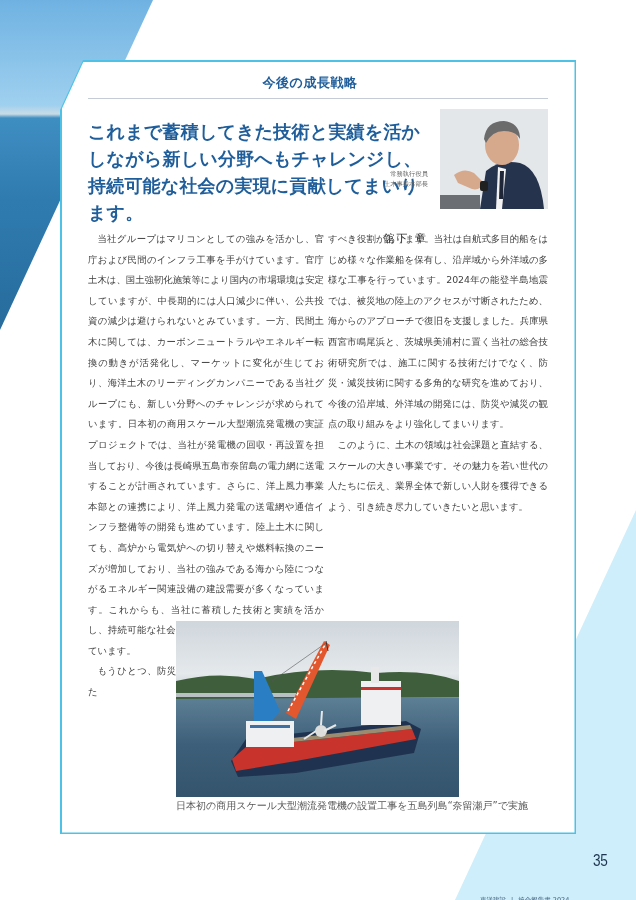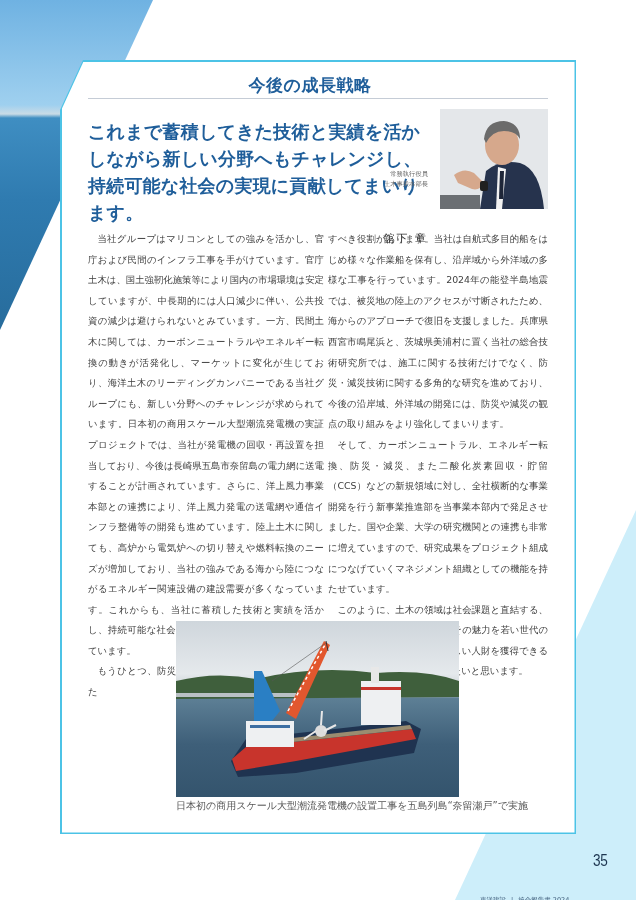--- a/index.html
+++ b/index.html
@@ -24,21 +24,21 @@
       background: #4cc3e6;
       clip-path: polygon(23px 0, 516px 0, 516px 774px, 0 774px, 0 50px);
     }
     .card-inner {
       position: absolute; left: 61.5px; top: 61.5px; width: 513px; height: 771px;
       background: #ffffff;
       clip-path: polygon(22px 0, 513px 0, 513px 771px, 0 771px, 0 48px);
     }
     .section-title {
       position: absolute; left: 72px; top: 74px; width: 476px; text-align: center;
-      font-size: 17px; font-weight: bold; color: #1f5e9a; letter-spacing: 0.5px;
+      font-size: 13px; font-weight: bold; color: #1f5e9a; letter-spacing: 0.5px;
     }
     .divider {
       position: absolute; left: 88px; top: 98px; width: 460px; height: 1px; background: #c5ccd6;
     }
     .lead {
       position: absolute; left: 88px; top: 118px; width: 345px;
       font-size: 18px; font-weight: bold; color: #1f5e9a; line-height: 27px; letter-spacing: 0.2px;
     }
     .role {
       position: absolute; right: 208px; top: 169px; text-align: right;
@@ -109,21 +109,20 @@
   </svg>
 </div>
 
 <div class="col col-left">
   <p>当社グループはマリコンとしての強みを活かし、官庁および民間のインフラ工事を手がけています。官庁土木は、国土強靭化施策等により国内の市場環境は安定していますが、中長期的には人口減少に伴い、公共投資の減少は避けられないとみています。一方、民間土木に関しては、カーボンニュートラルやエネルギー転換の動きが活発化し、マーケットに変化が生じており、海洋土木のリーディングカンパニーである当社グループにも、新しい分野へのチャレンジが求められています。日本初の商用スケール大型潮流発電機の実証プロジェクトでは、当社が発電機の回収・再設置を担当しており、今後は長崎県五島市奈留島の電力網に送電することが計画されています。さらに、洋上風力事業本部との連携により、洋上風力発電の送電網や通信インフラ整備等の開発も進めています。陸上土木に関しても、高炉から電気炉への切り替えや燃料転換のニーズが増加しており、当社の強みである海から陸につながるエネルギー関連設備の建設需要が多くなっています。これからも、当社に蓄積した技術と実績を活かし、持続可能な社会の実現に貢献していきたいと考えています。</p>
   <p>もうひとつ、防災・減災の観点においても当社が果た</p>
 </div>
 
 <div class="col col-right">
   <p class="cont">すべき役割があります。当社は自航式多目的船をはじめ様々な作業船を保有し、沿岸域から外洋域の多様な工事を行っています。2024年の能登半島地震では、被災地の陸上のアクセスが寸断されたため、海からのアプローチで復旧を支援しました。兵庫県西宮市鳴尾浜と、茨城県美浦村に置く当社の総合技術研究所では、施工に関する技術だけでなく、防災・減災技術に関する多角的な研究を進めており、今後の沿岸域、外洋域の開発には、防災や減災の観点の取り組みをより強化してまいります。</p>
-  <p>そして、カーボンニュートラル、エネルギー転換、防災・減災、また二酸化炭素回収・貯留（CCS）などの新規領域に対し、全社横断的な事業開発を行う新事業推進部を当事業本部内で発足させました。国や企業、大学の研究機関との連携も非常に増えていますので、研究成果をプロジェクト組成につなげていくマネジメント組織としての機能を持たせています。</p>
   <p>このように、土木の領域は社会課題と直結する、スケールの大きい事業です。その魅力を若い世代の人たちに伝え、業界全体で新しい人財を獲得できるよう、引き続き尽力していきたいと思います。</p>
 </div>
 
 <div class="photo">
   <svg width="283" height="176" viewBox="0 0 283 176">
     <path d="M0 60 Q40 50 80 58 Q140 44 200 52 Q250 48 283 60 L283 76 L0 78 Z" fill="#3f5f3c"></path>
     <rect x="0" y="72" width="120" height="4" fill="#b9c0c4"></rect>
     <path d="M55 140 L70 118 L230 100 L245 108 L238 132 L120 152 L62 156 Z" fill="#1f3350"></path>
     <path d="M56 138 L70 126 L236 108 L240 118 L120 140 L60 150 Z" fill="#c8342c"></path>
     <path d="M70 126 L236 108 L234 104 L72 122 Z" fill="#9a8c70"></path>

